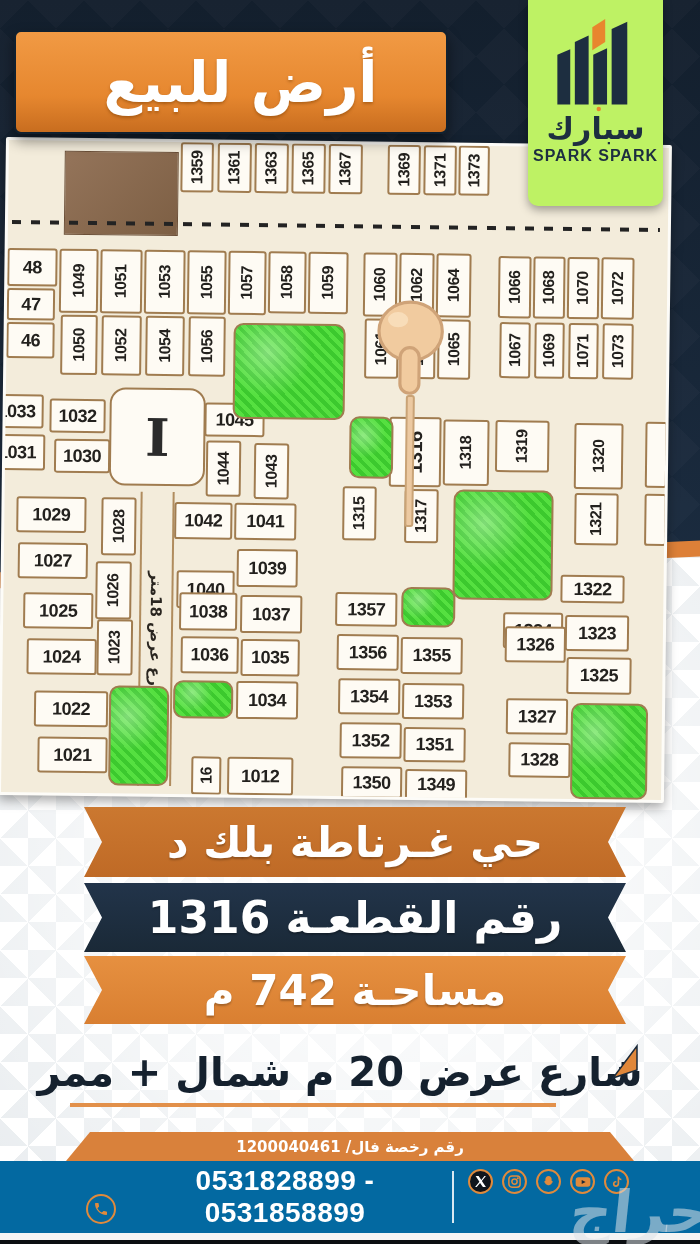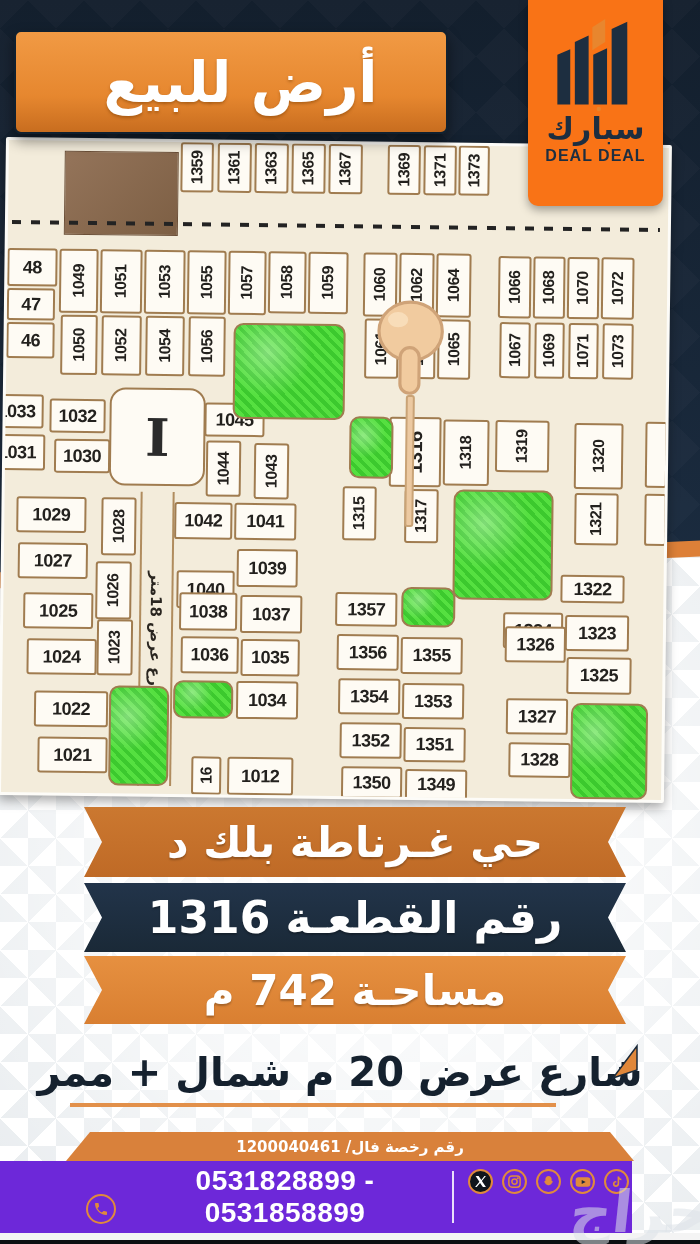--- a/index.html
+++ b/index.html
@@ -41,21 +41,21 @@
     display:flex;align-items:center;justify-content:center;
   }
   .top-banner span{
     color:#fff;font-size:56px;font-weight:bold;
     text-shadow:0 2px 3px rgba(120,60,0,.45);
     margin-left:19px;
   }
   
   .logo-card{
     left:528px;top:0;width:135px;height:206px;z-index:6;
-    background:#f97316;border-radius:0 0 10px 10px;
+    background:#bef264;border-radius:0 0 10px 10px;
     box-shadow:0 4px 10px rgba(0,0,0,.35);
     display:flex;flex-direction:column;align-items:center;
   }
   .logo-card svg{margin-top:14px;}
   .logo-ar{color:#1d2e40;font-size:30px;font-weight:bold;line-height:30px;}
   .logo-en{color:#1d2e40;font-size:16px;font-weight:bold;letter-spacing:1px;
            font-family:"Liberation Sans",sans-serif;margin-top:3px;}
   
   .map{
     left:6px;top:137px;width:660px;height:652px;z-index:3;
@@ -130,21 +130,21 @@
   .corner-triangle{left:610px;top:1042px;z-index:6;}
   
   .license{
     left:66px;top:1132px;width:568px;height:29px;z-index:6;
     background:#d9813b;
     clip-path:polygon(24px 0,calc(100% - 24px) 0,100% 100%,0 100%);
     display:flex;align-items:center;justify-content:center;
     color:#fff;font-size:15px;font-weight:bold;
   }
   
-  .footer{left:0;top:1161px;width:632px;height:72px;background:#6d28d9;z-index:5;}
+  .footer{left:0;top:1161px;width:700px;height:72px;background:#0369a1;z-index:5;}
   .phone-badge{
     position:absolute;left:86px;top:33px;width:30px;height:30px;border-radius:50%;
     border:2px solid #e08a3c;display:flex;align-items:center;justify-content:center;box-sizing:border-box;
   }
   .phones{
     position:absolute;left:120px;top:4px;width:330px;text-align:center;
     color:#fff;font-weight:bold;font-size:28px;line-height:32px;
     font-family:"Liberation Sans",sans-serif;letter-spacing:.5px;
   }
   .footer-divider{position:absolute;left:452px;top:10px;width:2px;height:52px;background:rgba(255,255,255,.85);}
@@ -181,21 +181,21 @@
 <div class="abs logo-card">
   <svg width="92" height="100" viewBox="0 0 100 108">
     <polygon points="8,44 22,38 22,98 8,98" fill="#1d2e40"></polygon>
     <polygon points="27,30 42,23 42,98 27,98" fill="#1d2e40"></polygon>
     <polygon points="46,14 60,5 60,30 46,39" fill="#e8862e"></polygon>
     <polygon points="47,44 62,37 62,98 47,98" fill="#1d2e40"></polygon>
     <polygon points="67,16 84,8 84,98 67,98" fill="#1d2e40"></polygon>
     <circle cx="53" cy="103" r="2.4" fill="#e8862e"></circle>
   </svg>
   <div class="logo-ar" dir="rtl">سبارك</div>
-  <div class="logo-en">DEAL DEAL</div>
+  <div class="logo-en">SPARK SPARK</div>
 </div>
 
 <div class="map abs" id="plot-map">
   <div class="brown-block" id="brown-block" style="left: 56px; top: 10px; width: 112px; height: 82px;"></div>
   <div class="dash-road"></div>
   <div class="plaza">
     <span>I</span>
   </div>
   <div class="map-road-v">
     <span dir="rtl">شارع عرض 18متر</span>

